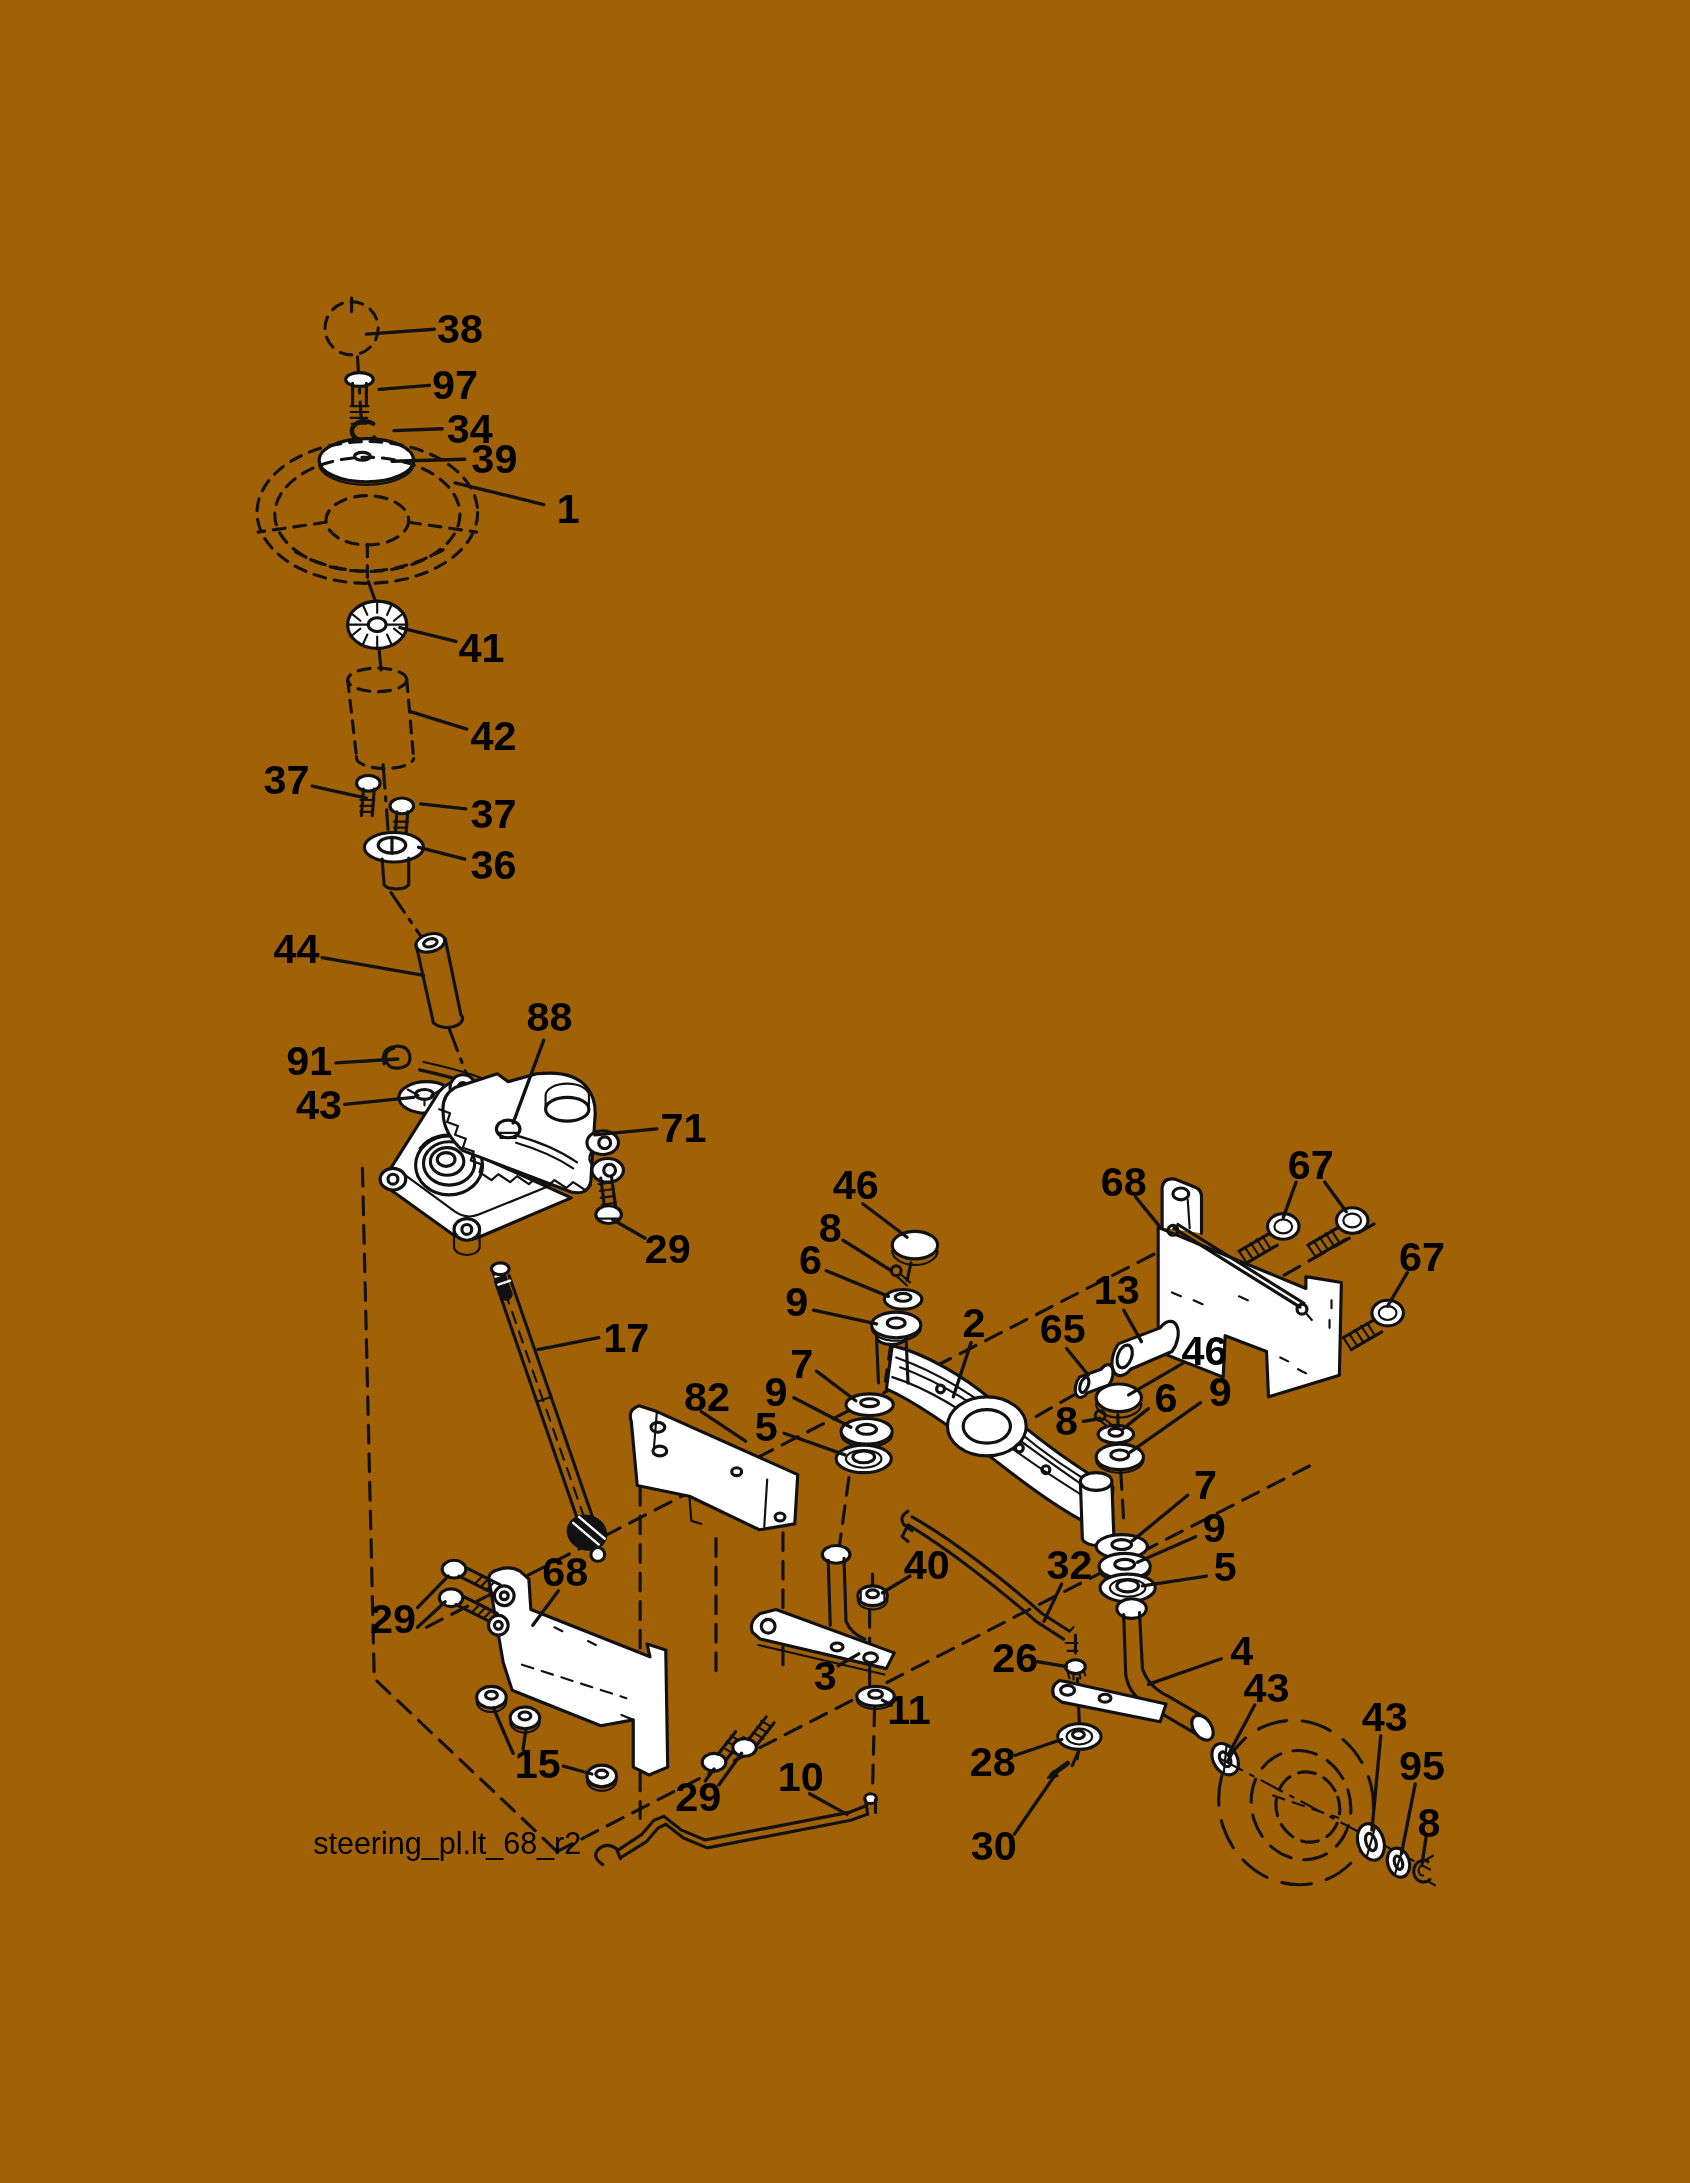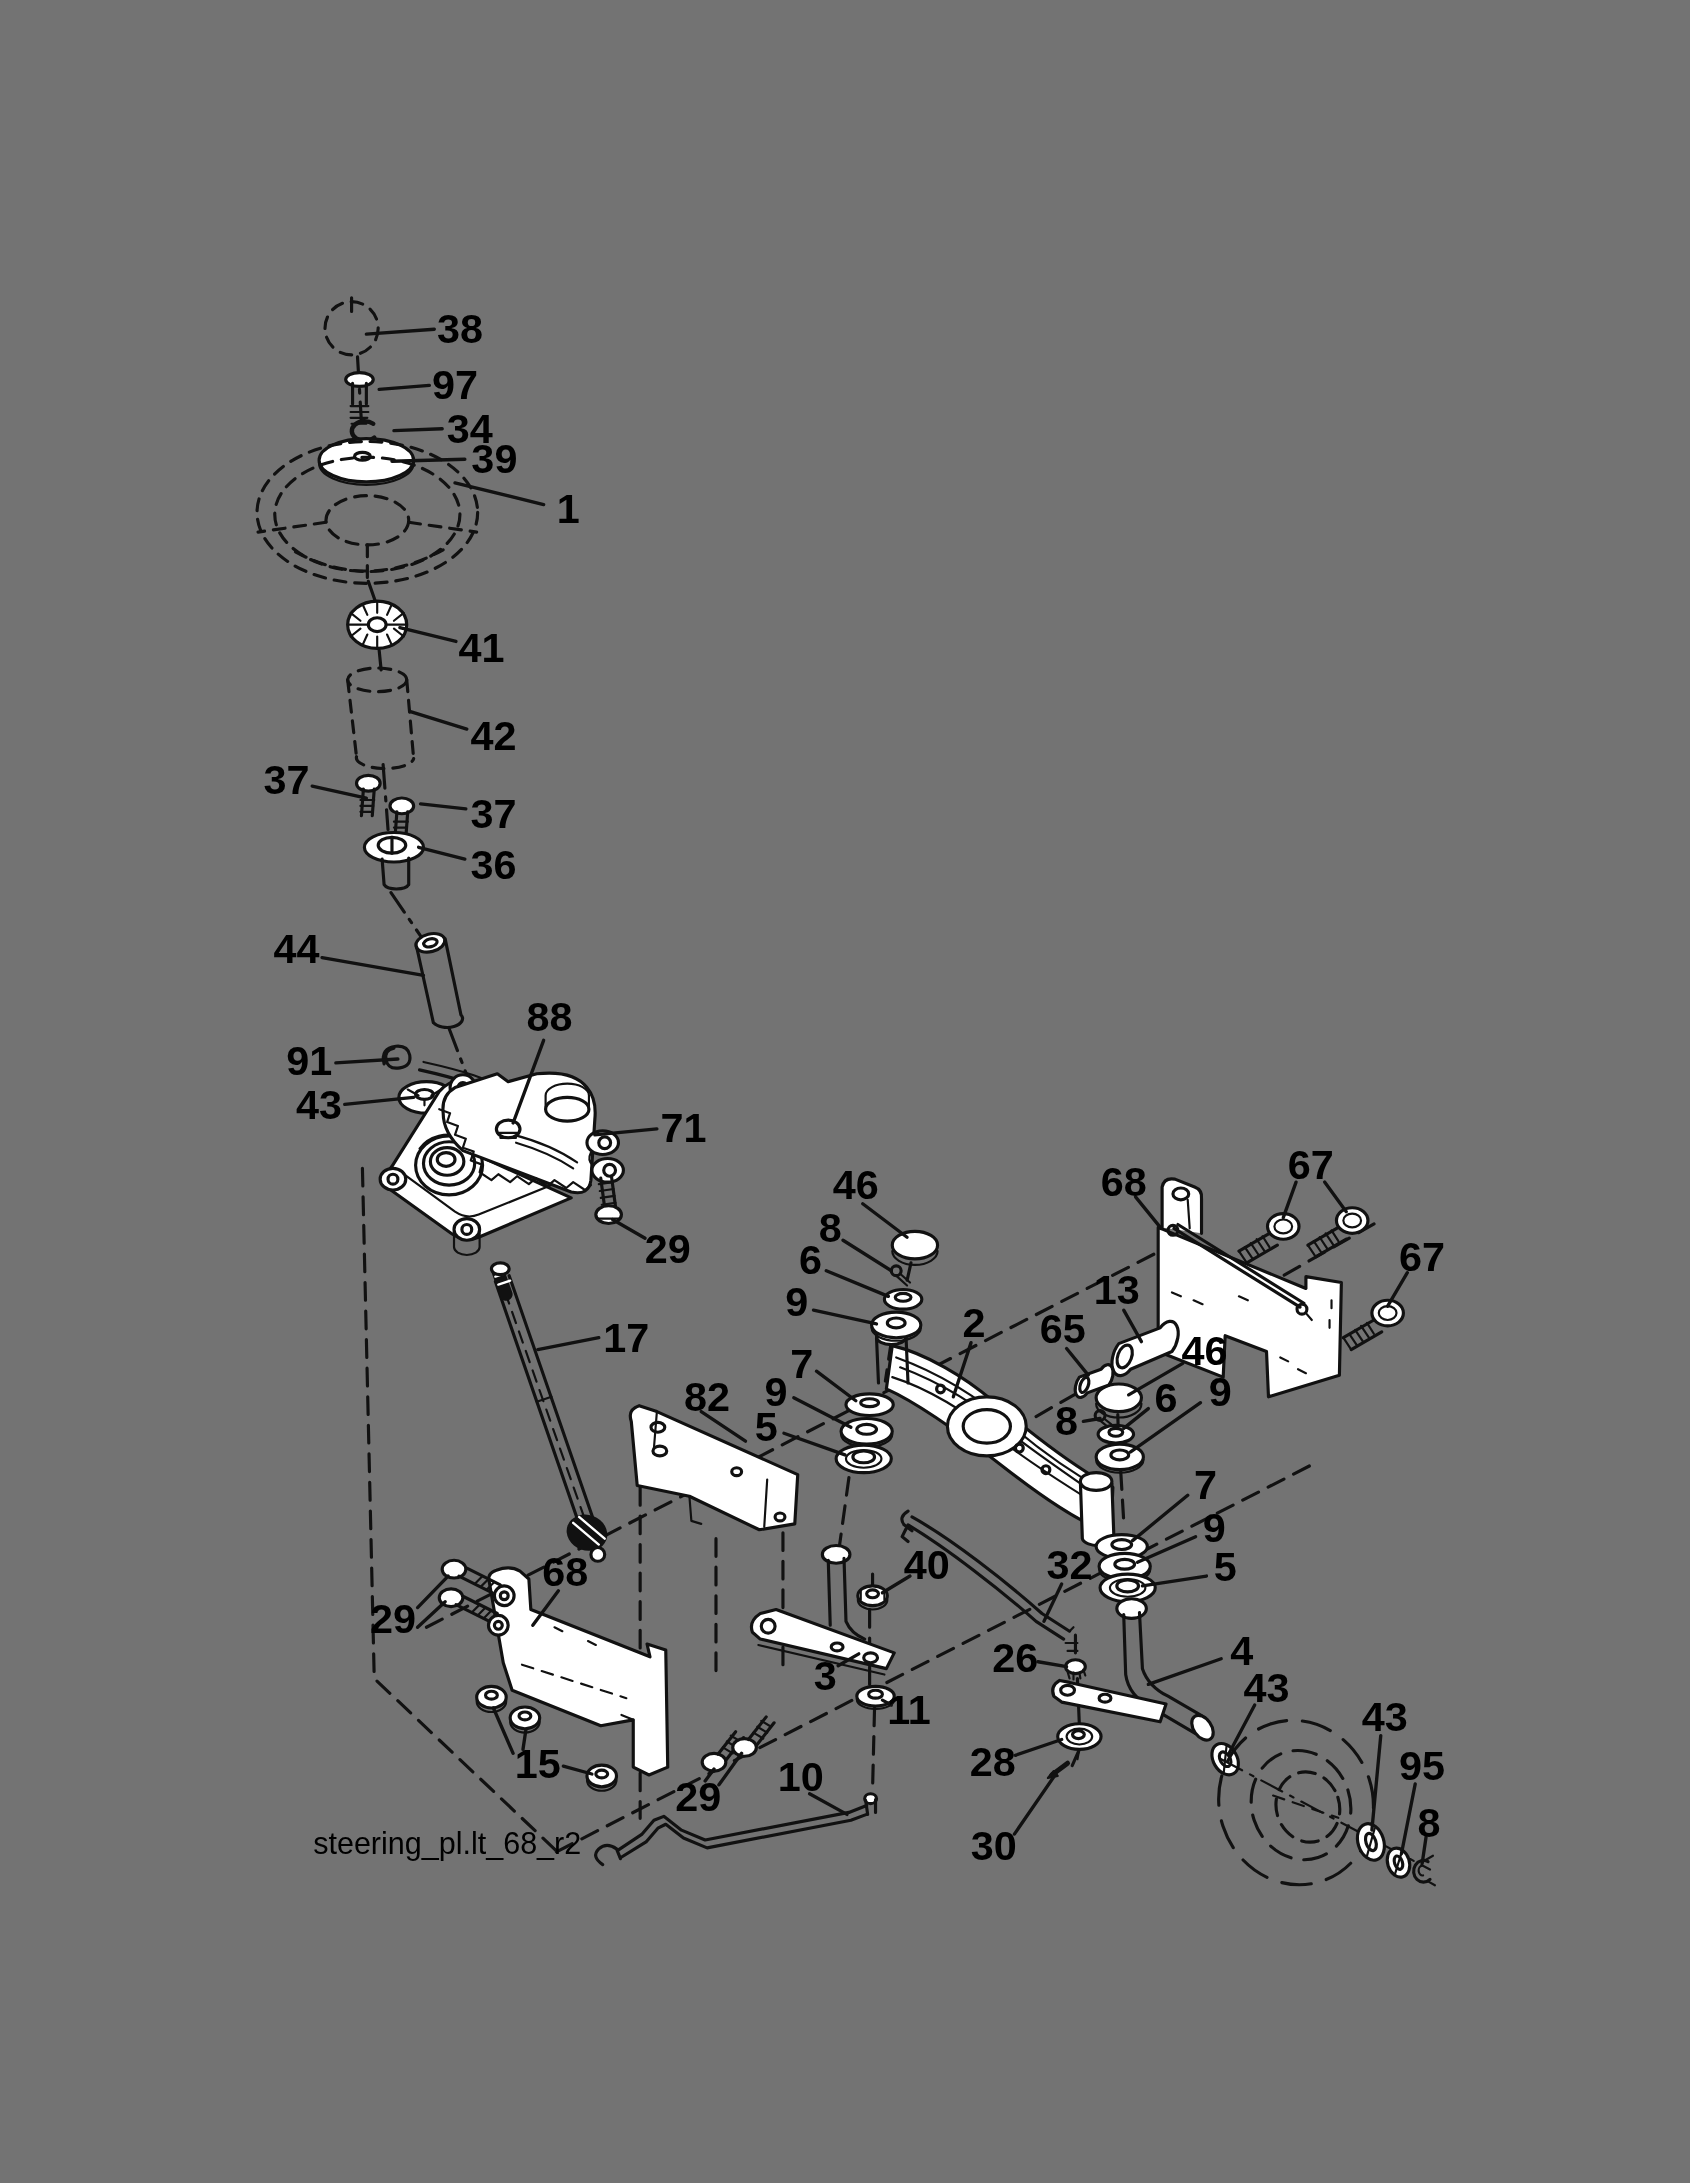--- a/index.html
+++ b/index.html
@@ -1,16 +1,16 @@
 <!DOCTYPE html>
 <html><head>
 <meta charset="utf-8">
 <style>
   html,body{margin:0;padding:0;background:#ffffff;}
-  .page{width:1690px;height:2184px;position:relative;background:#737373;overflow:hidden;}
+  .page{width:1690px;height:2184px;position:relative;background:#a16207;overflow:hidden;}
   svg{display:block;}
   svg *{stroke:#111;stroke-width:3.2;fill:none;stroke-linecap:round;stroke-linejoin:round;}
   .f{fill:#fff;}
   .dk{fill:#111;stroke:none;}
   .w{stroke:#fff;stroke-width:2.4;}
   .thin{stroke-width:2.2;}
   .thick{stroke-width:4.5;}
   .dash{stroke-dasharray:18 11;}
   .dash2{stroke-dasharray:12 9;}
   .dashdot{stroke-dasharray:24 9 4 9;}

